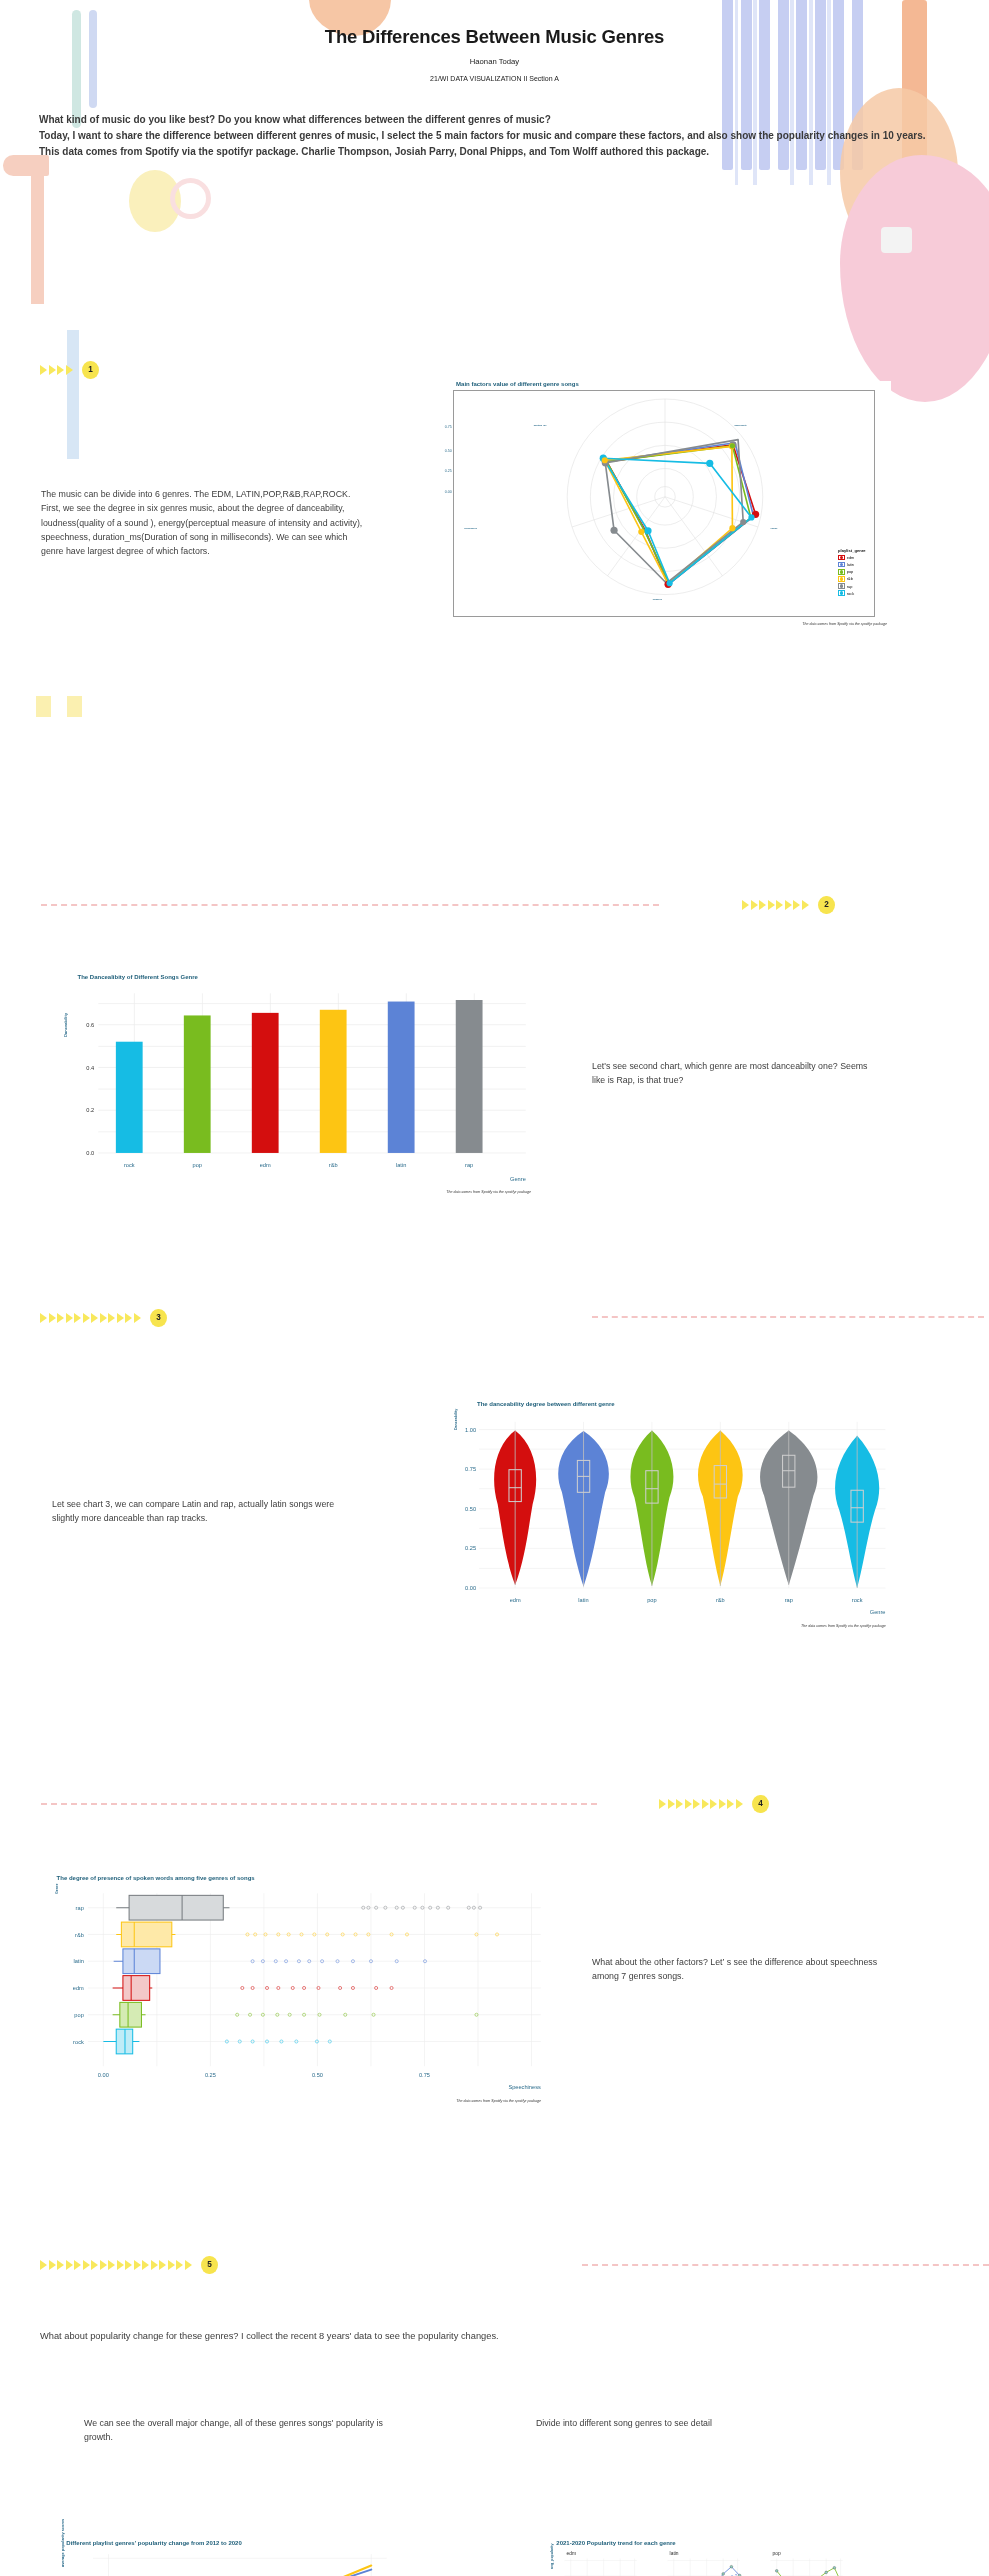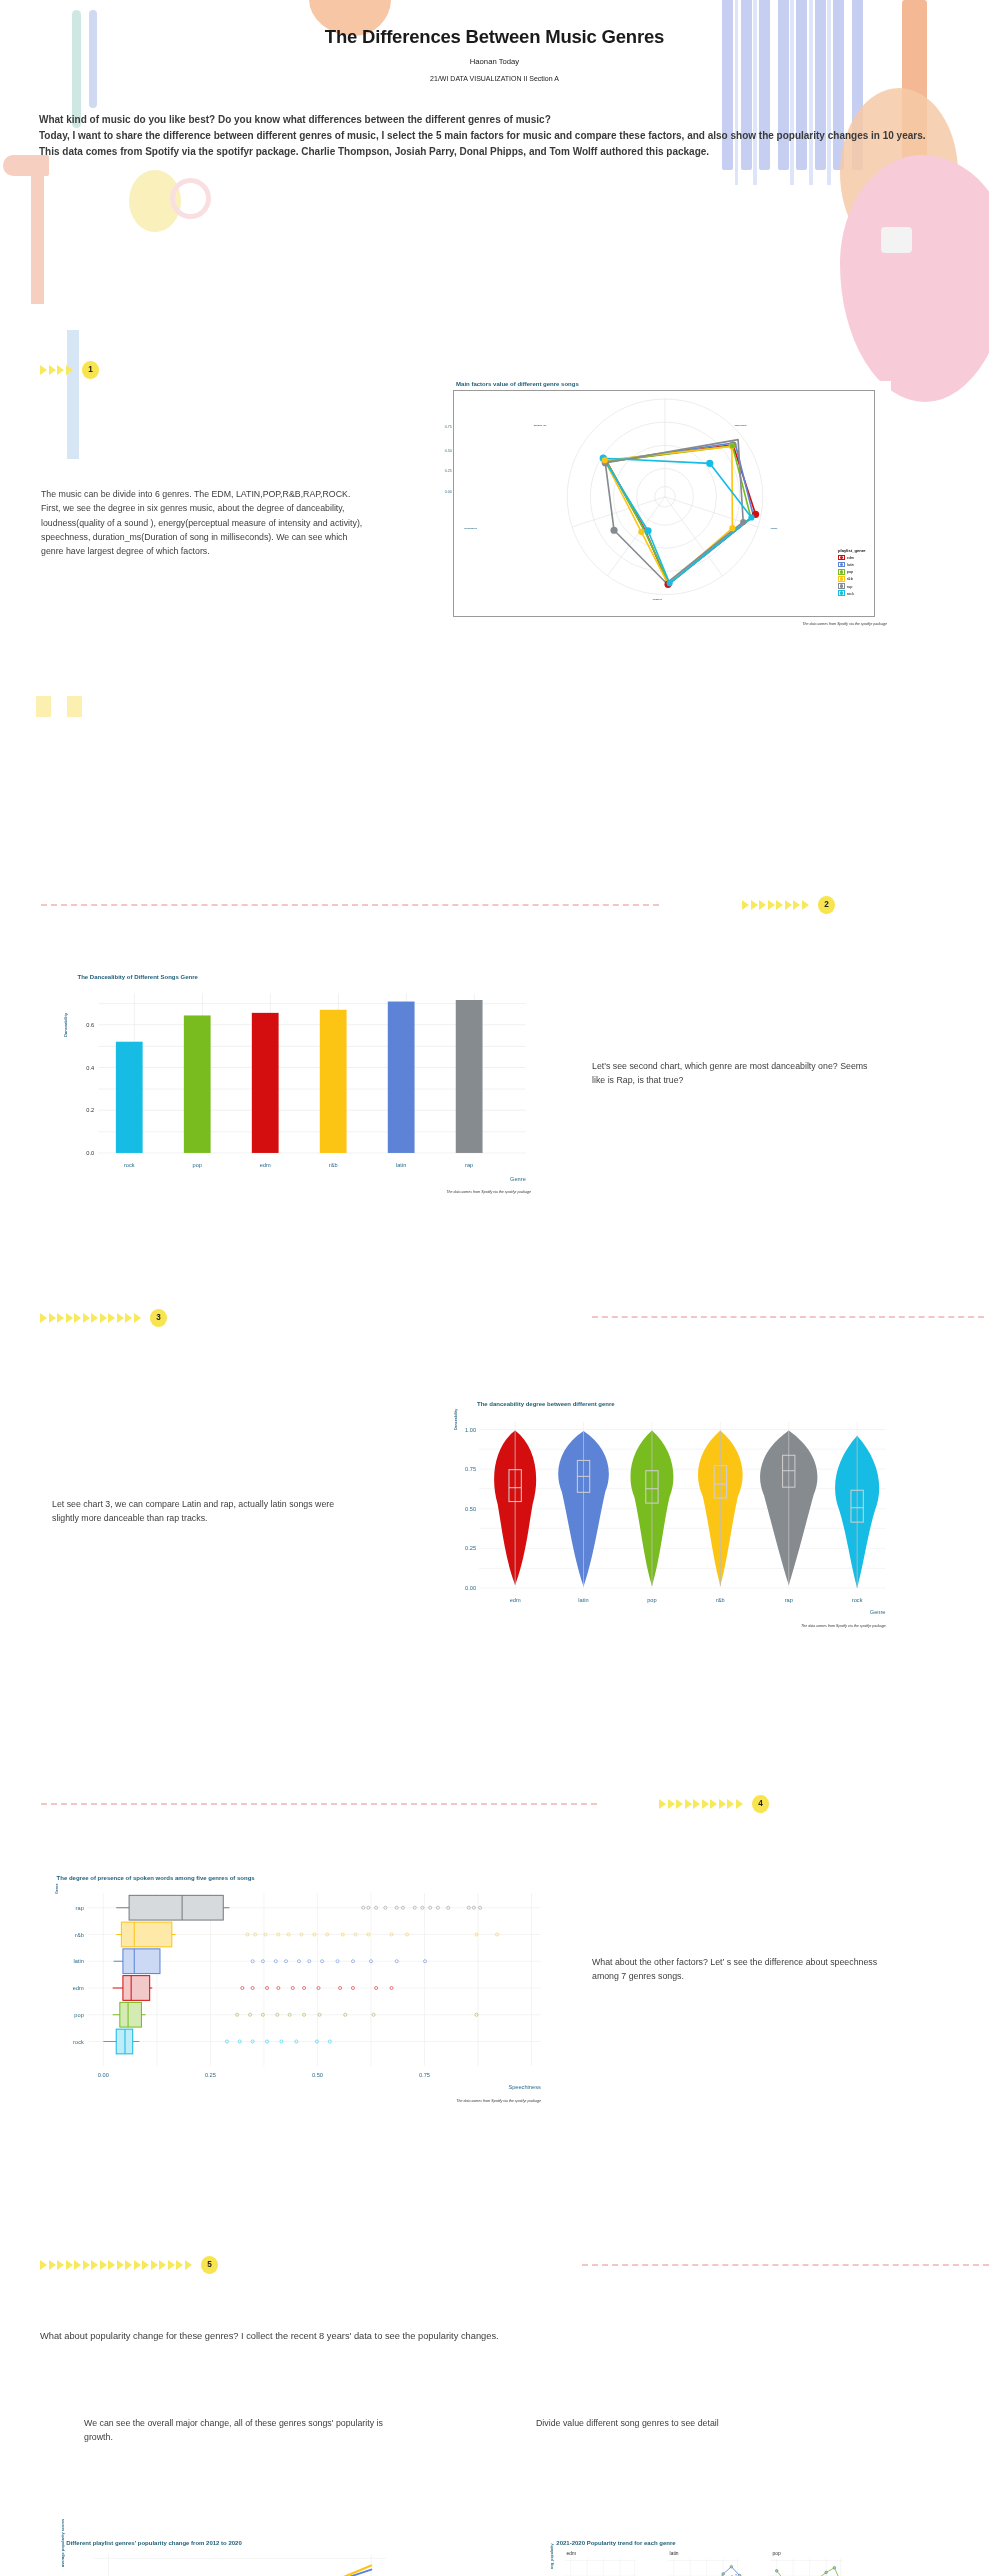--- a/index.html
+++ b/index.html
@@ -569,21 +569,21 @@
   <span class="chev"></span>
     <span class="chev"></span>
   <span class="chev"></span>
     <span class="chev"></span>
   <span class="marker-badge">5</span>
 </div>
 
 <div class="body-text" style="left:40px;top:2329px;width:917px;font-size:9.3px;">What about popularity change for these genres? I collect the recent 8 years' data to see the popularity changes.</div>
 
 <div class="body-text" style="left:40px;top:2416px;width:319px;margin-left:44px;">We can see the overall major change, all of these genres songs'  popularity is growth.</div>
-<div class="body-text" style="left:536px;top:2416px;width:361px;">Divide value different song genres to see detail</div>
+<div class="body-text" style="left:536px;top:2416px;width:361px;">Divide into different song genres to see detail</div>
 
 <div class="chart" style="left:57px;top:2540px;width:453px;height:196px;">
   <div class="chart-title" style="margin-left:9.3px;">Different playlist genres' popularity change from 2012 to 2020</div>
   <div style="position:relative;width:443px;height:175px;margin-top:2.6px;">
     <div class="axis-lab" style="position:absolute;left:3.1px;top:18px;transform:rotate(-90deg);transform-origin:left top;white-space:nowrap;font-size:3.9px;">average popularity scores</div>
     <svg width="443" height="170" viewBox="0 0 860 330">
       <g stroke="#ededed" stroke-width="1.2">
         <line x1="70" y1="18" x2="640" y2="18"></line>
           <line x1="70" y1="63" x2="640" y2="63"></line>
         <line x1="70" y1="108" x2="640" y2="108"></line>

